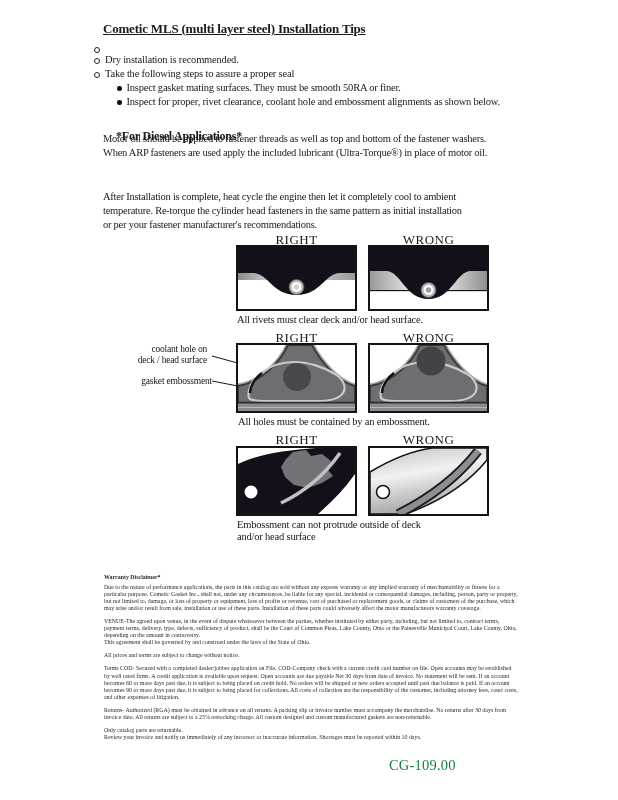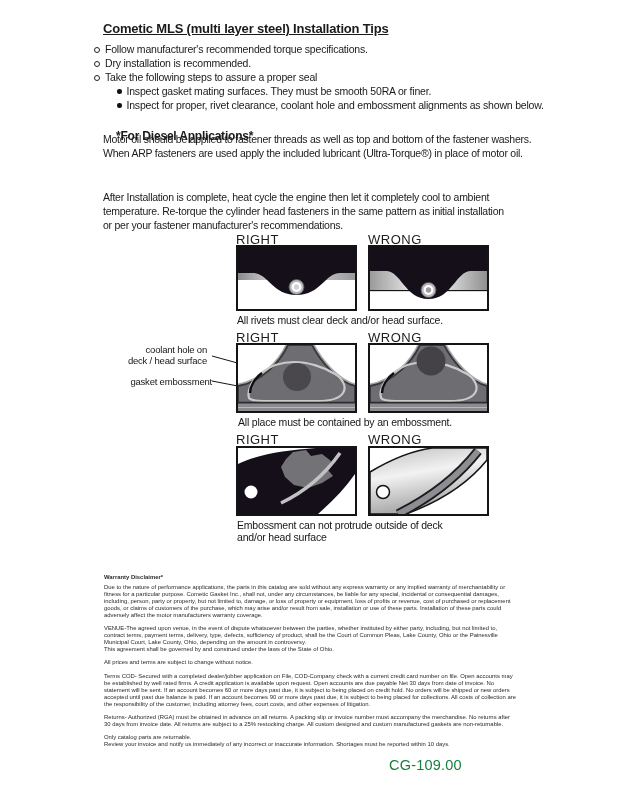--- a/index.html
+++ b/index.html
@@ -1,18 +1,18 @@
 <!DOCTYPE html>
 <html style="--page-bg: #ffffff; --ink: #1a1a1a; --diagram-black: #150f1a; --mound-gray: #6e6d71; --hole-gray: #4a484c; --emboss-line: #cacaca; --deck-gray: #b9b9b9;"><head>
 <meta charset="utf-8">
 <style>
   html,body{margin:0;padding:0;background:#fff;}
   .page{
     position:relative;width:618px;height:800px;background:var(--page-bg,#fff);
-    font-family:Liberation Sans, sans-serif;color:var(--ink,#1a1a1a);
+    font-family:Liberation Serif, serif;color:var(--ink,#1a1a1a);
     overflow:hidden;
   }
   .abs{position:absolute;}
   .pre{white-space:pre;}
   .preline{white-space:pre-line;}
 
   .title{
     left:103px;top:21px;font-size:13px;font-weight:bold;
     text-decoration:underline;letter-spacing:-0.2px;margin:0;
   }
@@ -22,21 +22,21 @@
   .marker{flex:0 0 auto;width:4px;height:4px;border-radius:50%;margin:5px 5px 0 0;}
   .marker.open{border:1px solid #222;}
   .marker.filled{background:#111;width:4.5px;height:4.5px;}
 
   .h-diesel{left:103px;top:116px;font-size:12px;font-weight:bold;letter-spacing:-0.2px;margin:13px;}
   .body-par{font-size:10.5px;line-height:14px;letter-spacing:-0.25px;margin:0;}
   .p1{left:103px;top:132px;}
   .p2{left:103px;top:165px;margin-top:25px;}
   .p-note{left:103px;top:210px;}
 
-  .rw-label{width:121px;text-align:left;font-size:13px;letter-spacing:0.5px;color:#1c1c1c;}
+  .rw-label{width:121px;text-align:center;font-size:13px;letter-spacing:0.5px;color:#1c1c1c;}
   .caption{font-size:10.5px;letter-spacing:-0.2px;color:#161616;line-height:12px;}
 
   .dbox{display:block;}
   .side-label{font-size:9.5px;line-height:11px;letter-spacing:-0.2px;text-align:right;color:#161616;}
 
   .legal{left:104px;top:574px;width:414px;font-size:5.9px;line-height:7.1px;letter-spacing:0;color:#2a2a2a;}
   .legal p{margin:0 0 6px 0;}
   .legal .lhead{font-weight:bold;margin:0 0 2.5px 0;}
 
   .doc-code{left:389px;top:757px;font-size:14.5px;letter-spacing:0.2px;color:#15803d;}
@@ -49,21 +49,20 @@
 </head>
 <body>
 
 <div class="page">
 
   <h1 class="abs title">Cometic MLS (multi layer steel) Installation Tips</h1>
 
   <div class="abs tips">
     <div class="tip-row">
       <span class="marker open"></span>
-      <span>Follow manufacturer's recommended torque specifications.</span>
     </div>
     <div class="tip-row">
       <span class="marker open"></span>
       <span>Dry installation is recommended.</span>
     </div>
     <div class="tip-row">
       <span class="marker open"></span>
       <span>Take the following steps to assure a proper seal</span>
     </div>
     <div class="tip-row sub">
@@ -168,21 +167,21 @@
     <path d="M2,70 L2,43 C26,39 44,19 52,2 L76,2 C85,19 102,39 119,43 L119,70 Z" fill="var(--mound-gray,#6e6d71)" stroke="#39383c" stroke-width="1.8"></path>
     <path d="M13,55 C11,48 15,38 25,30 C34,23 46,19 58,19 C72,19 88,24 99,31 C107,36 111,44 107,50 C103,56 94,58 82,58 L28,58 C20,58 15,57.5 13,55 Z" fill="none" stroke="var(--emboss-line,#cacaca)" stroke-width="2.2"></path>
     <path d="M14,50 C14,43 19,35 26,30" fill="none" stroke="#0e0e10" stroke-width="2.4"></path>
     <circle cx="63" cy="18" r="14.5" fill="#444247"></circle>
     <rect x="2" y="59" width="117" height="11" fill="#8b8a8e"></rect>
     <line x1="2" y1="59.6" x2="119" y2="59.6" stroke="#2c2b2f" stroke-width="1.6"></line>
     <line x1="2" y1="64.5" x2="119" y2="64.5" stroke="#b9b8bc" stroke-width="1"></line>
     <rect x="1" y="1" width="119" height="68" class="d-border"></rect>
   </svg>
 
-  <div class="abs caption" style="left:238px;top:416px;">All place must be contained by an embossment.</div>
+  <div class="abs caption" style="left:238px;top:416px;">All holes must be contained by an embossment.</div>
 
   <div class="abs rw-label" style="left:236px;top:432px;">RIGHT</div>
   <div class="abs rw-label" style="left:368px;top:432px;">WRONG</div>
 
   <svg class="abs dbox" style="left:236px;top:446px;" width="121" height="70" viewBox="0 0 121 70">
     <rect x="0" y="0" width="121" height="70" class="d-white"></rect>
     <rect x="2" y="2" width="117" height="66" class="d-black"></rect>
     <path class="d-white" d="M2,2 L80,2 C48,4 18,9.5 2,18 Z"></path>
     <path class="d-white" d="M119,28 L119,68 L82,68 C96,55.5 109,42.5 119,28 Z"></path>
     <path d="M50,13 L57,6 L70,4 L75,10 L86,8 L95,15 L92,24 L97,30 L86,37 L72,42 L58,39 L49,31 L45,21 Z" fill="#737276"></path>

